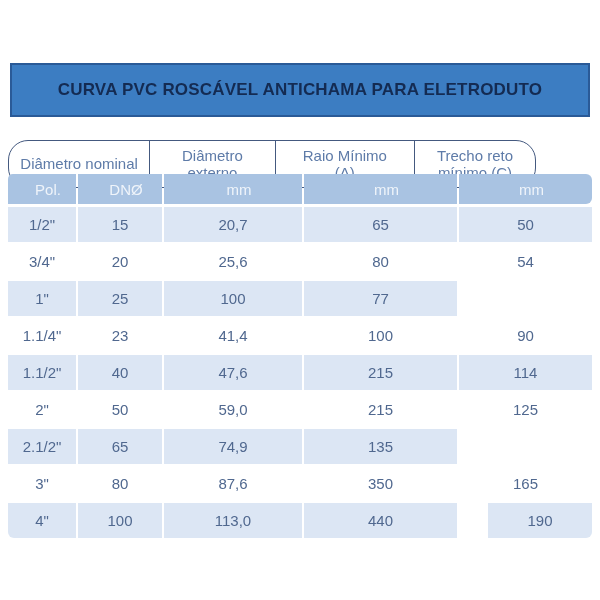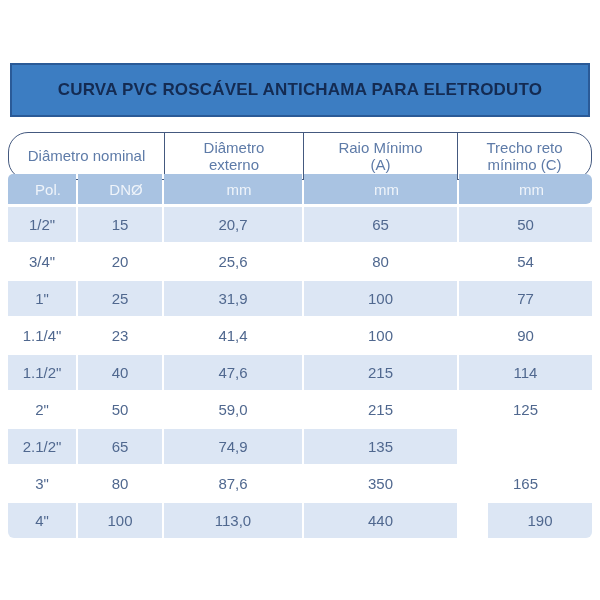--- a/index.html
+++ b/index.html
@@ -23,22 +23,22 @@
     display:flex; align-items:center; justify-content:center;
   }
   .title-bar span {
     font-size:17px; font-weight:bold;
     color:#142b52; letter-spacing:0.2px;
     text-align:center;
   }
 
   
   .header-box {
-    position:absolute; left:8px; top:132px;
-    width:584px; height:48px;
+    position:absolute; left:8px; top:140px;
+    width:528px; height:48px;
     border:1.5px solid #44597f;
     border-radius:20px;
     display:grid;
     grid-template-columns:154fr 138fr 153fr 133fr;
     background:#ffffff;
   }
   .hcell {
     display:flex; align-items:center; justify-content:center;
     text-align:center;
     font-size:15px; line-height:1.15;
@@ -124,21 +124,20 @@
       <div class="cell">3/4"</div>
       <div class="cell">20</div>
       <div class="cell">25,6</div>
       <div class="cell">80</div>
       <div class="cell">54</div>
     </div>
 
     <div class="trow row5 alt">
       <div class="cell">1"</div>
       <div class="cell">25</div>
-      <div class="cell">31,9</div>
       <div class="cell">100</div>
       <div class="cell">77</div>
     </div>
 
     <div class="trow row5">
       <div class="cell">1.1/4"</div>
       <div class="cell">23</div>
       <div class="cell">41,4</div>
       <div class="cell">100</div>
       <div class="cell">90</div>

